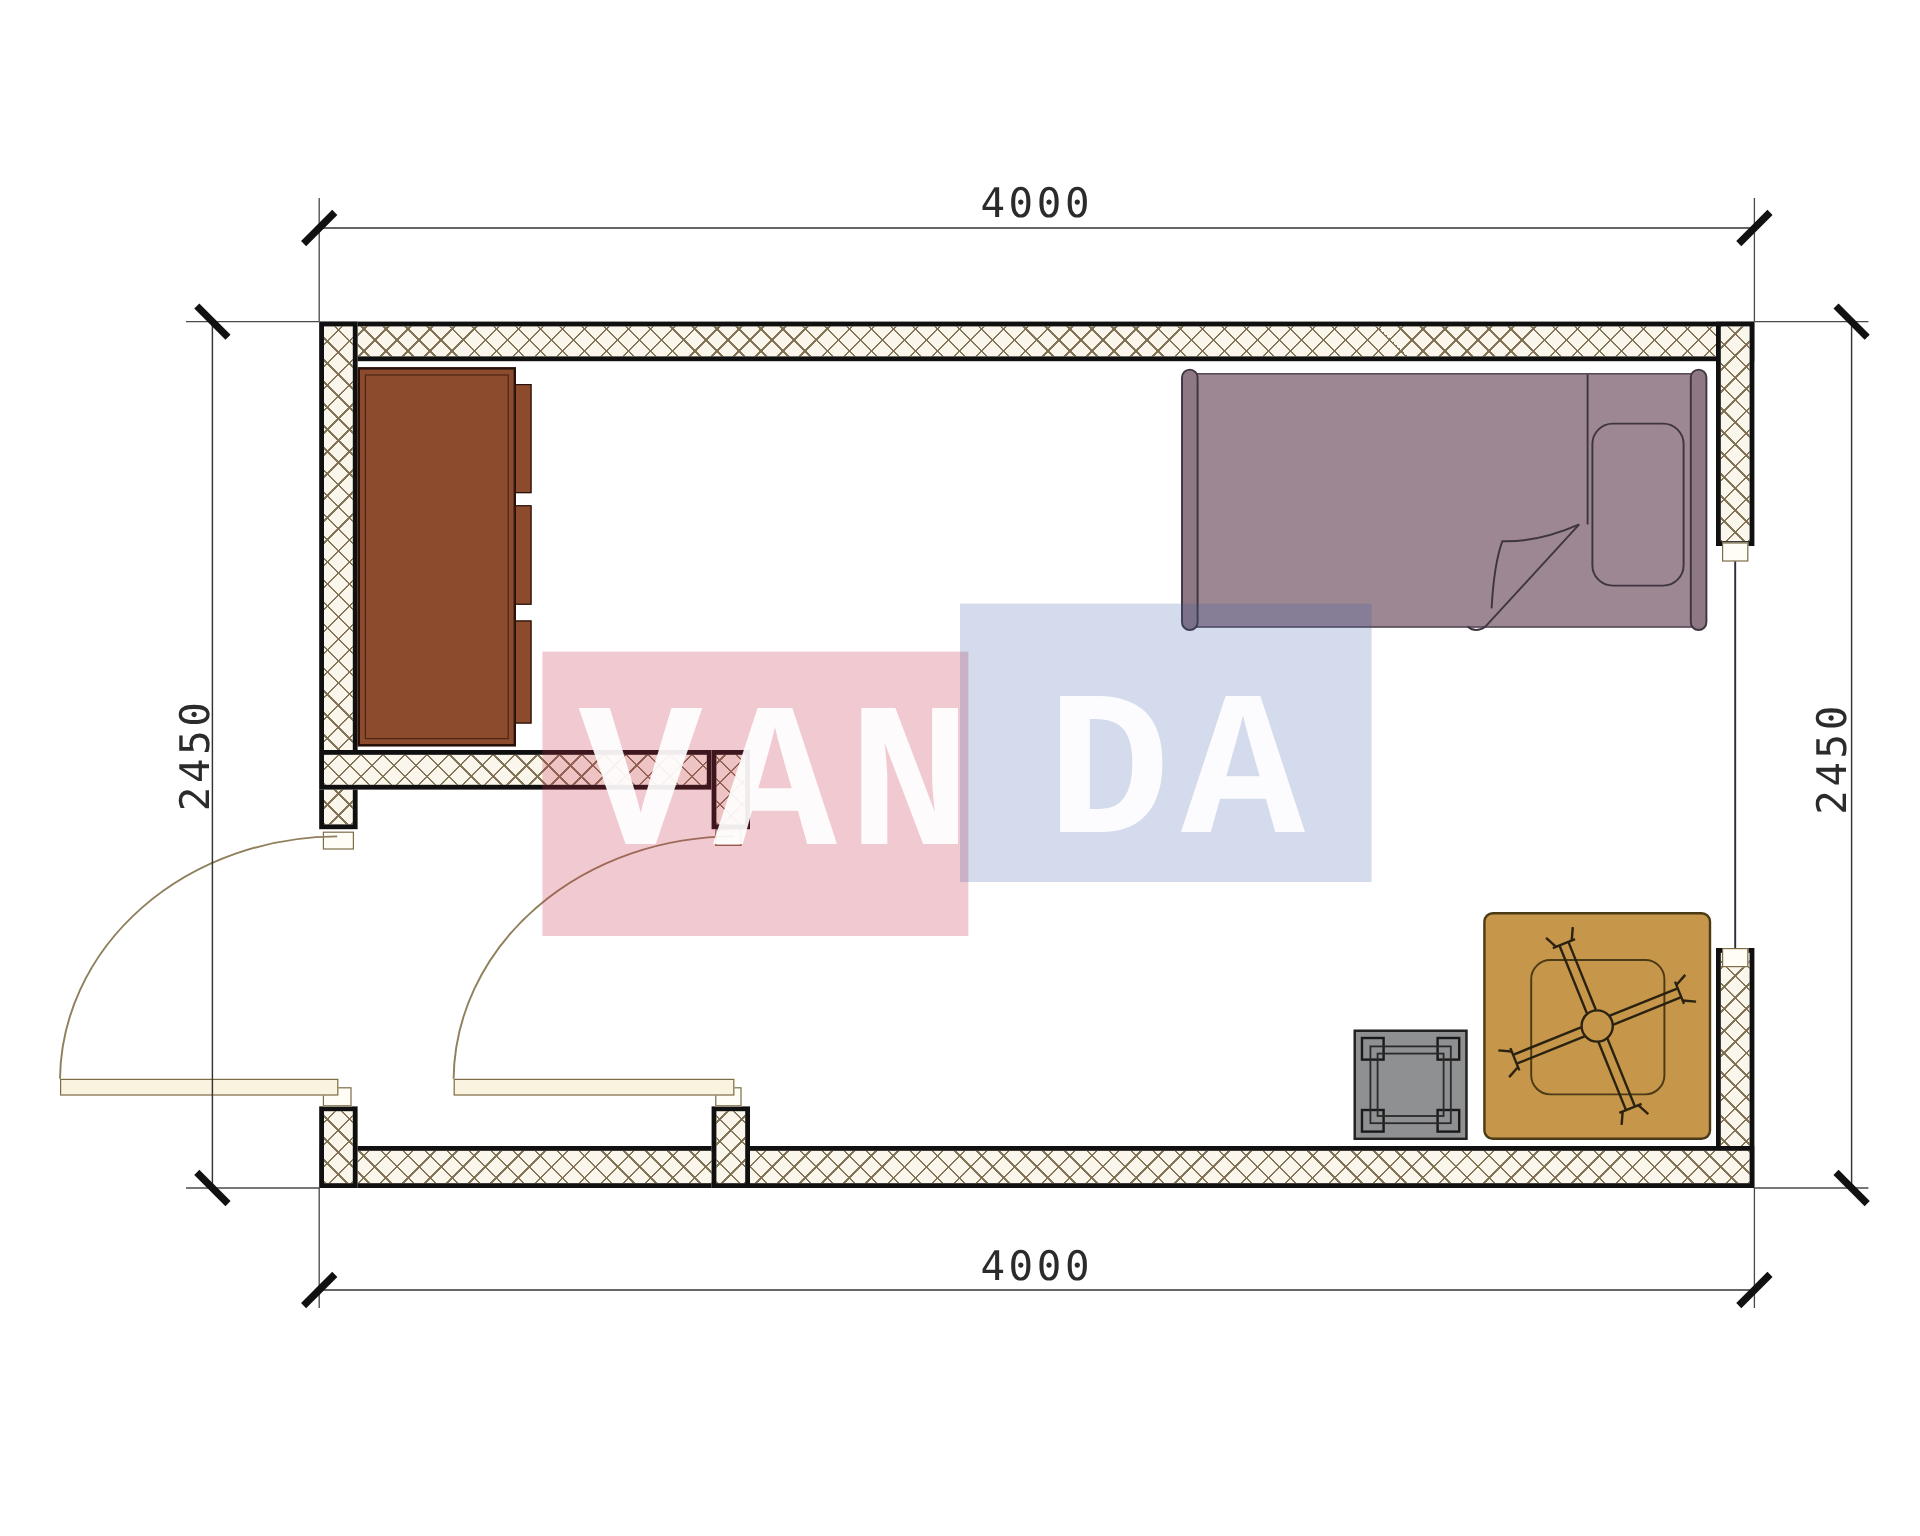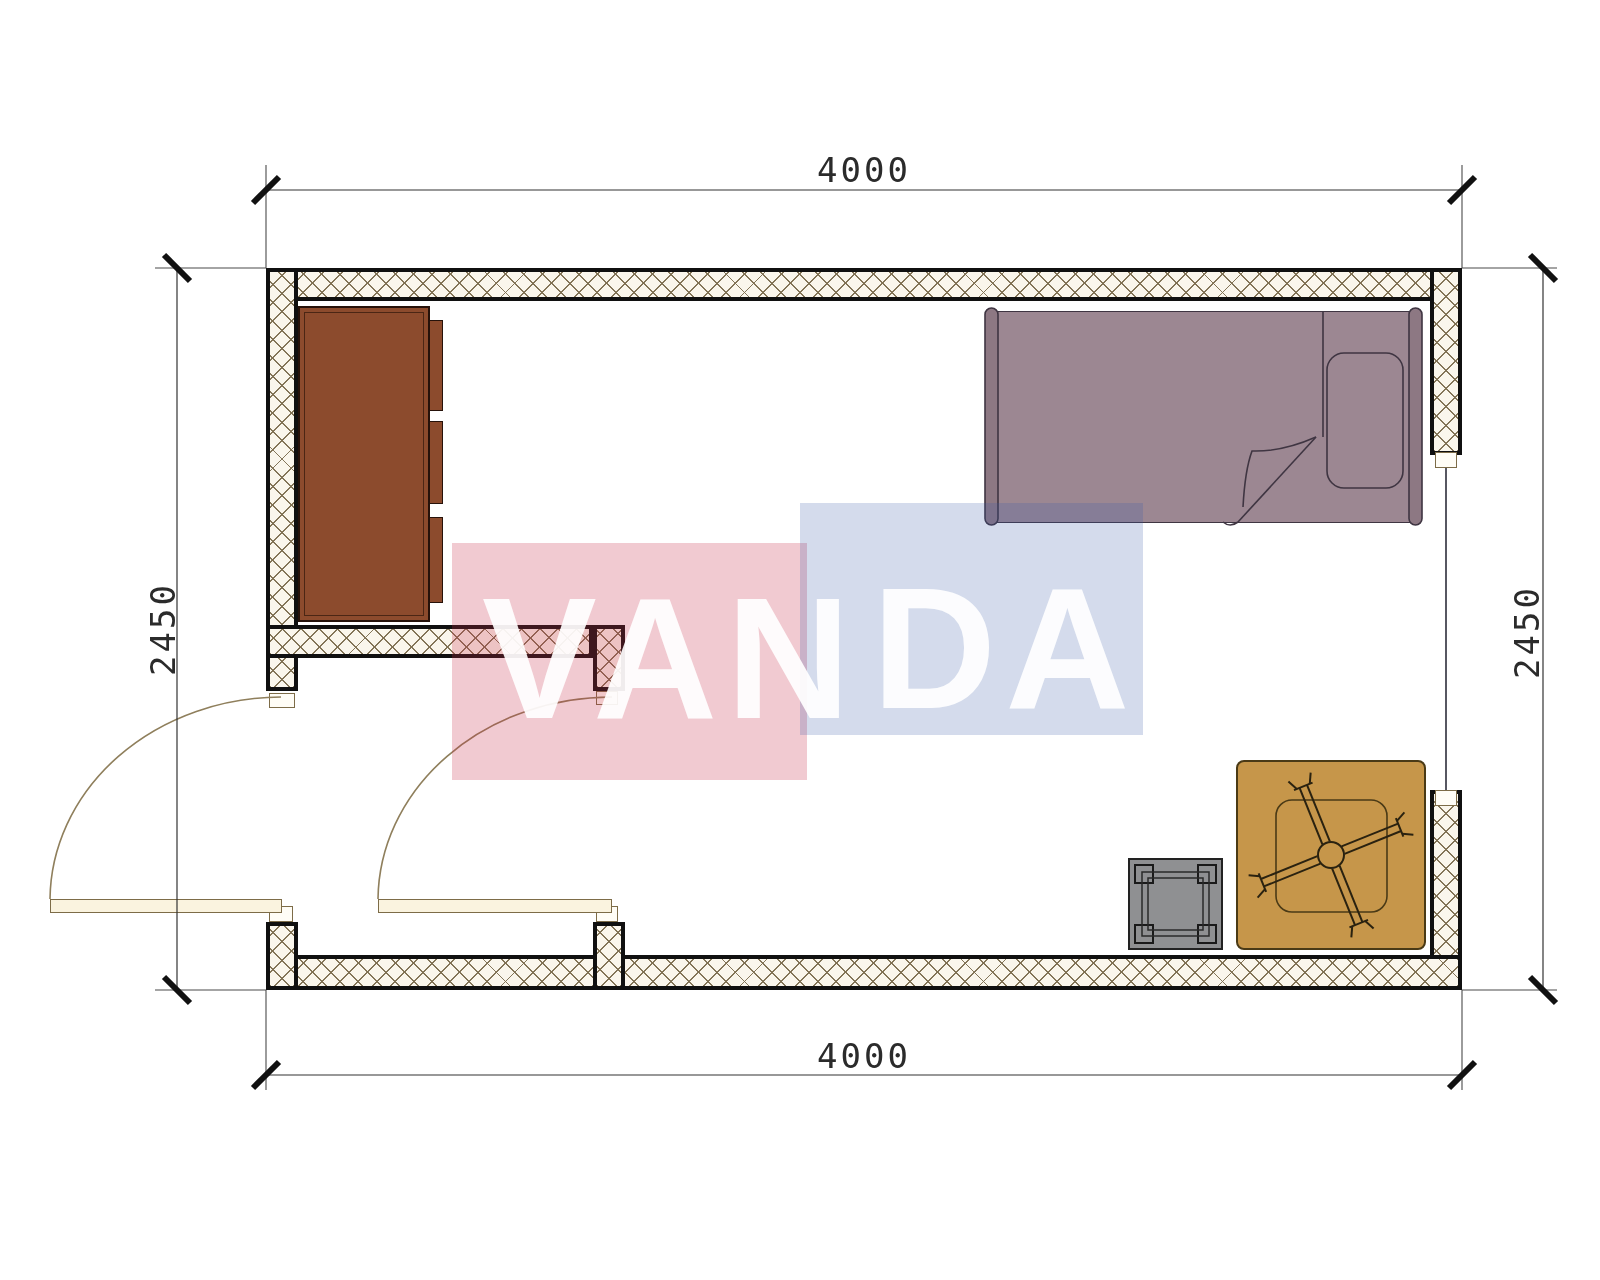--- a/index.html
+++ b/index.html
@@ -12,21 +12,21 @@
           repeating-linear-gradient(45deg, rgba(125,110,80,.95) 0 1.4px, transparent 1.4px 13px),
           repeating-linear-gradient(-45deg, rgba(125,110,80,.95) 0 1.4px, transparent 1.4px 13px);}
   .furn{position:absolute;box-sizing:border-box;}
   .jamb{position:absolute;box-sizing:border-box;background:#fffdf6;border:1.5px solid #7d6c48;}
   .leaf{position:absolute;box-sizing:border-box;background:#faf3df;border:1.5px solid #7d6c48;}
   .dimtext{position:absolute;font-size:34px;letter-spacing:3px;color:#2b2b2b;
            text-align:center;white-space:nowrap;}
   .rot{transform:rotate(-90deg);transform-origin:center center;}
   svg.overlay{position:absolute;left:0;top:0;width:1600px;height:1280px;}
   .wm{position:absolute;}
-  .wm-text{position:absolute;font-family:Liberation Sans, sans-serif;font-weight:bold;
+  .wm-text{position:absolute;font-family:Liberation Mono, monospace;font-weight:bold;
            font-size:172px;color:rgba(255,255,255,0.92);letter-spacing:9px;line-height:1;}
   .inner-line{position:absolute;inset:4px;border:1.5px solid rgba(40,18,8,.65);}
 </style>
 </head>
 <body>
 
 <div id="canvas">
 
   <div class="wall" style="left:266px;top:268px;width:1196px;height:33px;"></div>
   <div class="wall" style="left:266px;top:268px;width:32px;height:423px;"></div>

